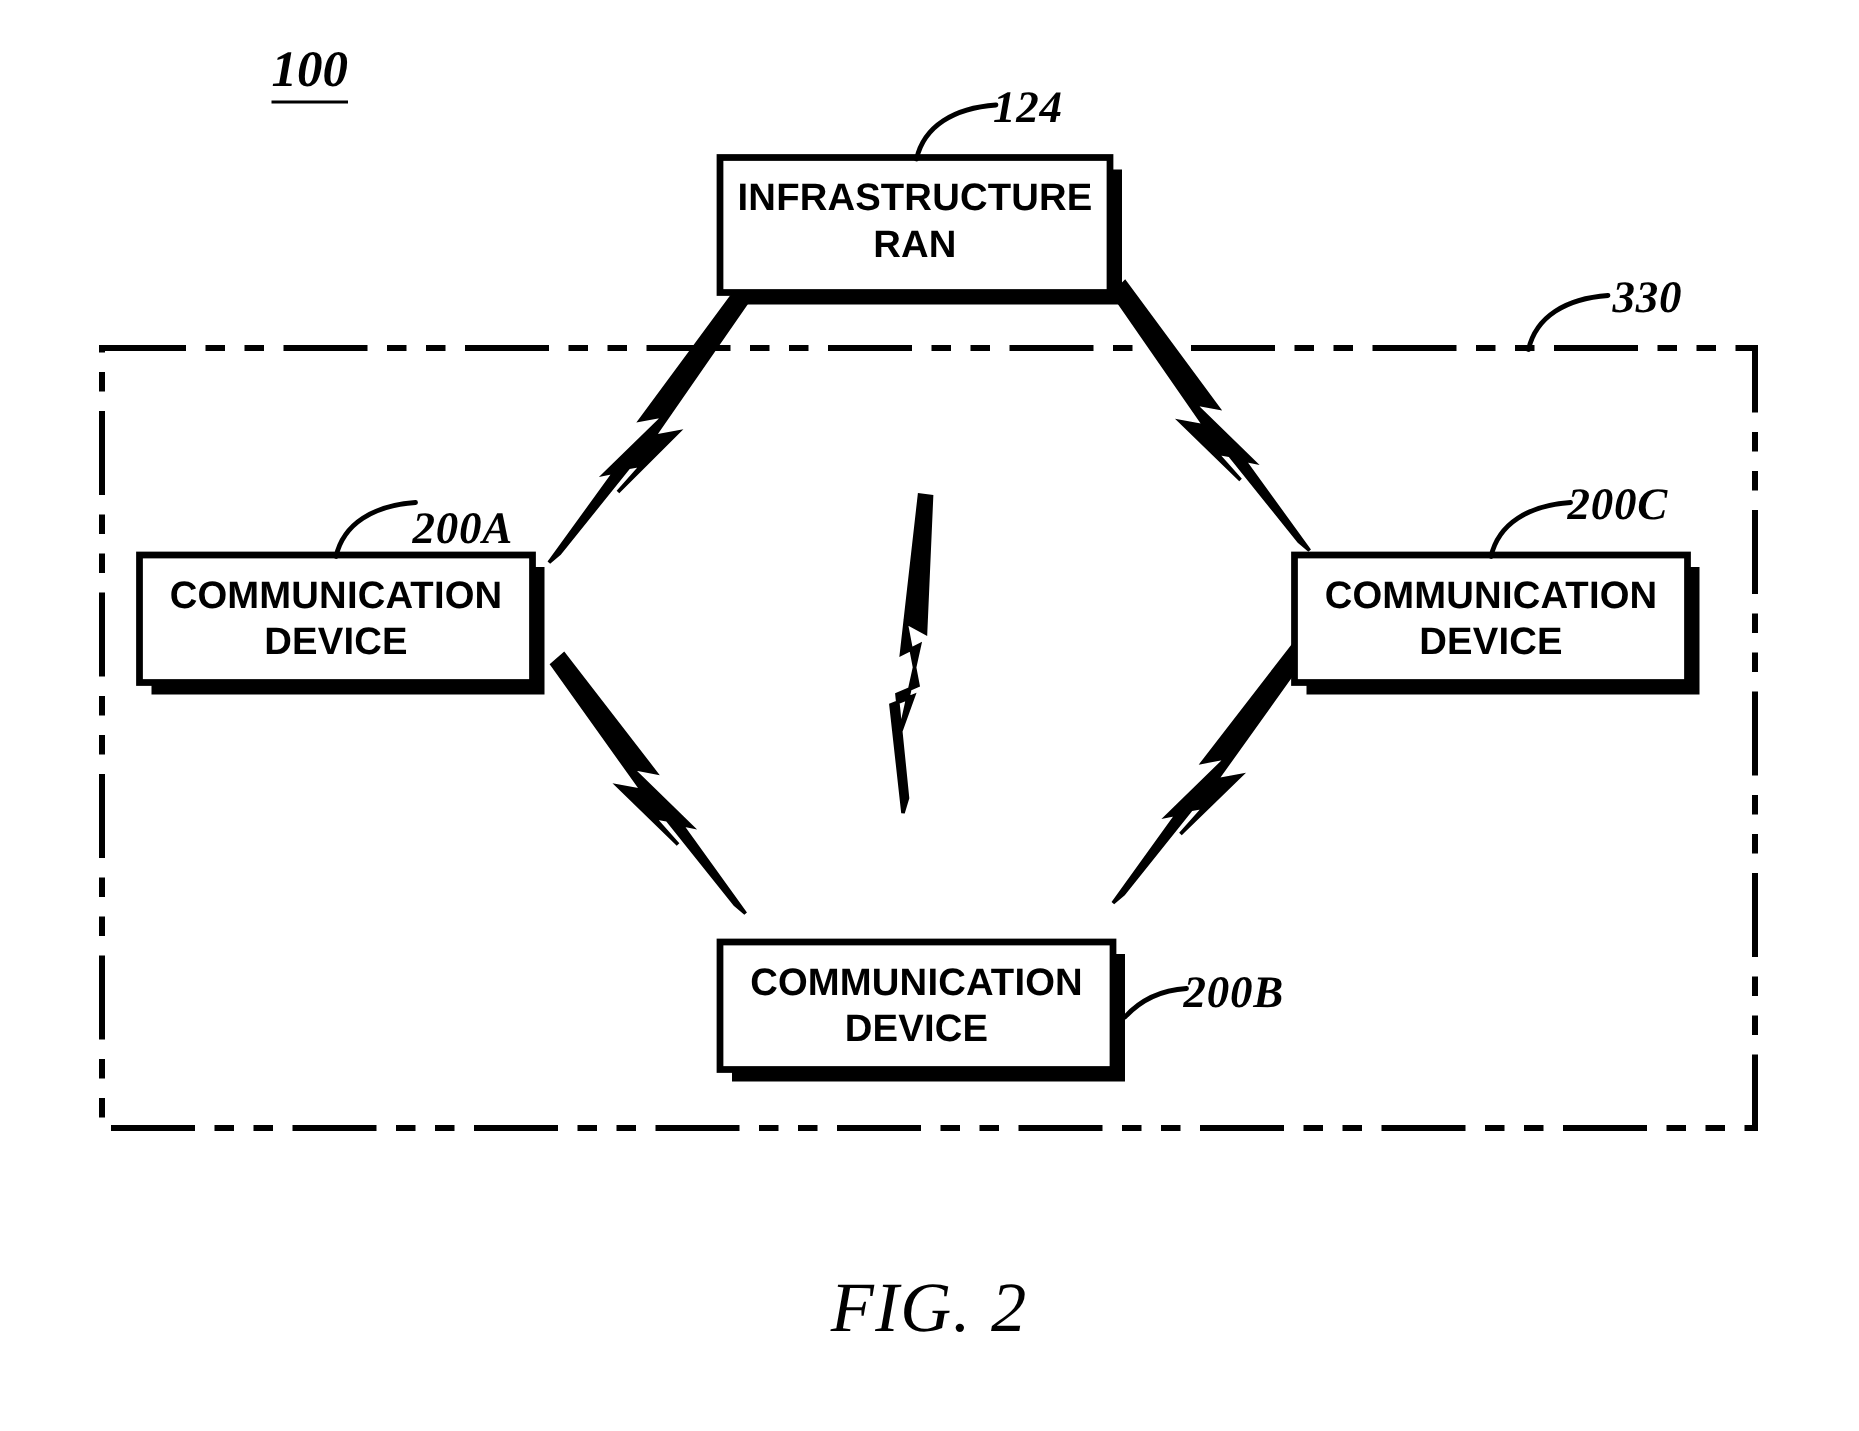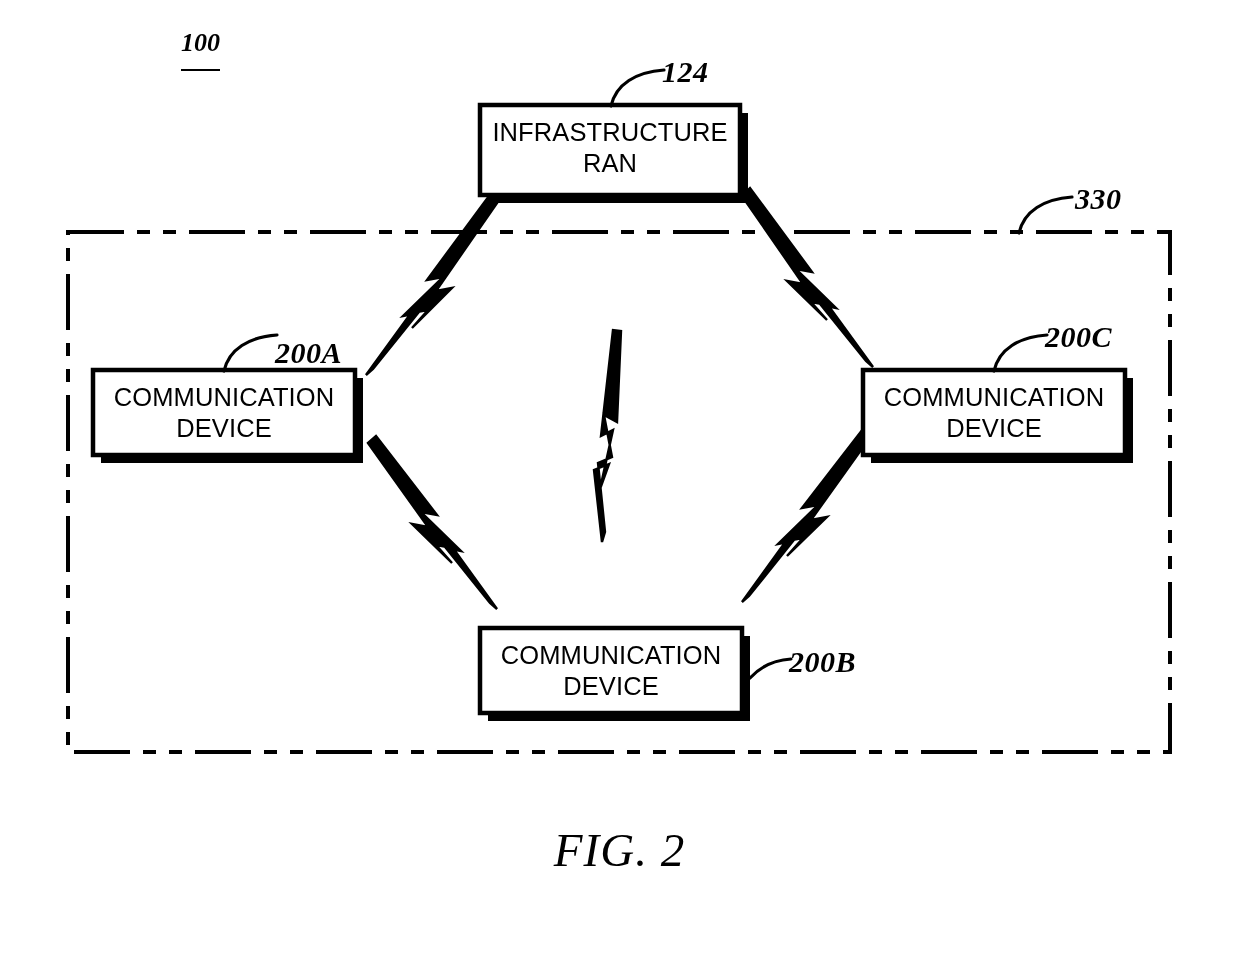--- a/index.html
+++ b/index.html
@@ -33,41 +33,42 @@
     letter-spacing: 0.5px;
     white-space: nowrap;
   }
   .node-label {
     font-family: "Liberation Sans", sans-serif;
     font-size: 25.5px;
     line-height: 31px;
     text-align: center;
     white-space: pre-line;
     letter-spacing: 0.1px;
+    font-weight: bold;
   }
   .boundary-caption {
     font-family: "Liberation Sans", sans-serif;
     font-size: 25.5px;
     letter-spacing: 0.3px;
     white-space: nowrap;
   }
   .fig-caption {
     font-family: "Liberation Serif", serif;
     font-style: italic;
     font-size: 47px;
     letter-spacing: 1px;
     white-space: nowrap;
   }
   .fig-title {
     font-family: "Liberation Serif", serif;
     font-style: italic;
     font-weight: bold;
-    font-size: 26px;
+    font-size: 34px;
     border-bottom: 2px solid #000;
-    padding-bottom: 11px;
+    padding-bottom: 1px;
     white-space: nowrap;
   }
   .abs { position: absolute; }
 </style>
 </head>
 <body>
 
 <div id="figure-root">
 
   <svg id="figure-svg" viewBox="0 0 1239 954">
@@ -204,15 +205,15 @@
 
   <div class="abs node-label" style="left:863px; top:382px; width:262px;">COMMUNICATION
 DEVICE</div>
 
   <div class="abs node-label" style="left:480px; top:640px; width:262px;">COMMUNICATION
 DEVICE</div>
 
   <div class="abs ref-num" style="left:789px; top:645px;">200B</div>
 
 
-  <div class="abs fig-caption" style="left:0px; top:823px; width:1239px; text-align:center;">FIG. 2</div>
+  <div class="abs fig-caption" style="left:0px; top:845px; width:1239px; text-align:center;">FIG. 2</div>
 
 </div>
 
 </body></html>

